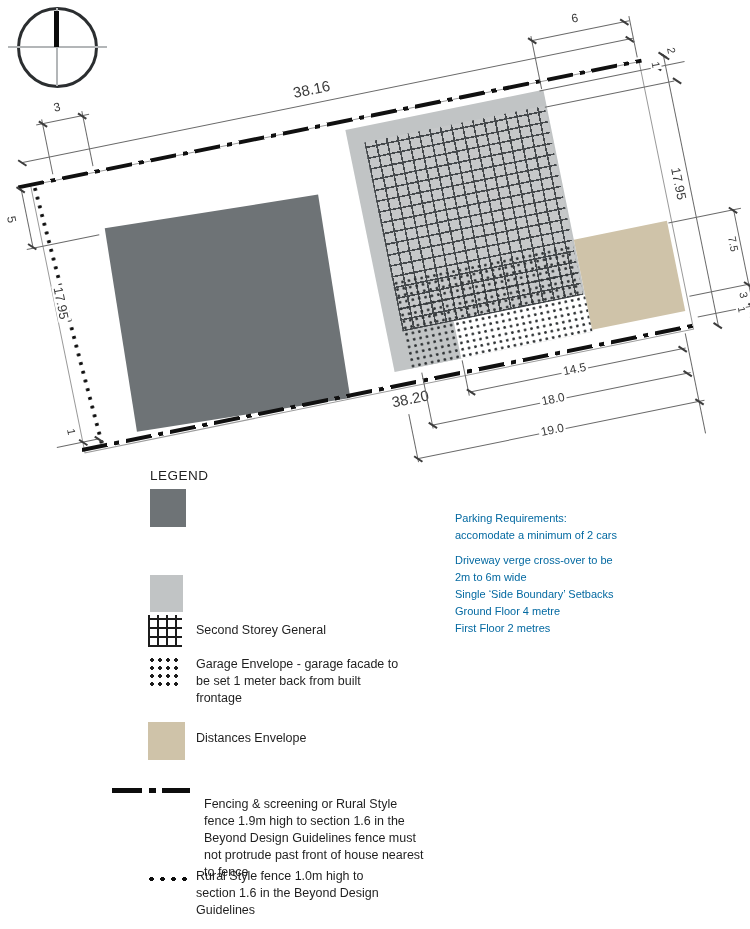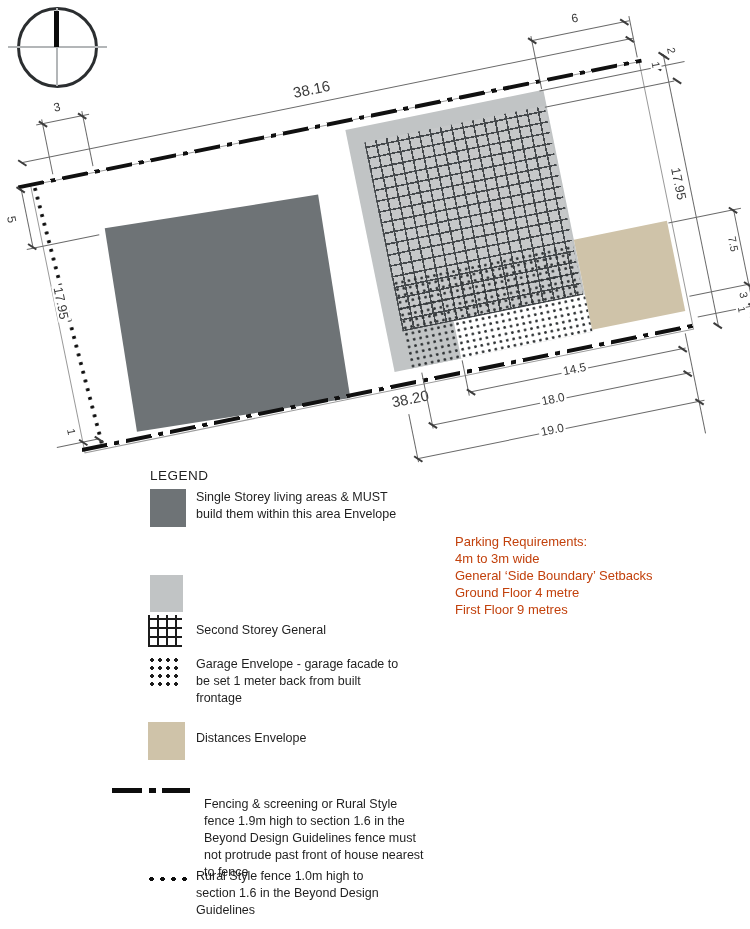--- a/index.html
+++ b/index.html
@@ -56,21 +56,21 @@
                         repeating-linear-gradient(90deg,#1c1c1c 0 2px,transparent 2px 9px);}
   #sw4{left:148px;top:656px;width:34px;height:34px;background:#fff;
        background-image:radial-gradient(circle,#1c1c1c 1.7px,transparent 2px);background-size:8px 8px;}
   #sw5{left:148px;top:722px;width:37px;height:38px;background:#cfc3a9;}
   #sw6{left:112px;top:788px;width:78px;height:5px;
        background:linear-gradient(90deg,#0d0d0d 0 30px,transparent 30px 37px,#0d0d0d 37px 44px,transparent 44px 50px,#0d0d0d 50px 78px);}
   #sw7{left:146px;top:876px;width:46px;height:6px;
        background-image:radial-gradient(circle,#0d0d0d 2.2px,transparent 2.5px);background-size:11px 6px;background-position:0 50%;}
 
   
-  #notes{position:absolute;left:455px;top:533px;font-size:13px;line-height:17px;color:#c2410c;}
+  #notes{position:absolute;left:455px;top:510px;font-size:11px;line-height:17px;color:#0369a1;}
   #notes .gap{margin-top:8px;}
 </style>
 </head>
 <body>
 
 <div id="page">
 
   <div id="compass">
     <div class="ring"></div>
     <div class="hline"></div>
@@ -168,40 +168,41 @@
 
     <div class="dl h" style="left:-26px;top:262px;width:42px;"></div>
     <span class="tk" style="left:-4px;top:262px;"></span>
     <span class="tk" style="left:12px;top:262px;"></span>
     <div class="lbl rot f11" style="left:-9px;top:250px;">1</div>
   </div>
 
   <div id="legend-title">LEGEND</div>
 
   <div id="sw1" class="swatch"></div>
-  <div class="li-text" style="left:196px;top:489px;width:212px;">Single Storey living areas &amp; MUST build them within this area Envelope</div>
 
   <div id="sw2" class="swatch"></div>
 
   <div id="sw3" class="swatch"></div>
   <div class="li-text" style="left:196px;top:622px;width:230px;">Second Storey General</div>
 
   <div id="sw4" class="swatch"></div>
   <div class="li-text" style="left:196px;top:656px;width:212px;">Garage Envelope - garage facade to be set 1 meter back from built frontage</div>
 
   <div id="sw5" class="swatch"></div>
   <div class="li-text" style="left:196px;top:730px;width:230px;">Distances Envelope</div>
 
   <div id="sw6" class="swatch"></div>
   <div class="li-text" style="left:204px;top:766px;width:222px;margin-top:30px;">Fencing &amp;  screening or Rural Style fence 1.9m high to section 1.6 in the Beyond Design Guidelines fence must not protrude past front of house nearest to fence</div>
 
   <div id="sw7" class="swatch"></div>
   <div class="li-text" style="left:196px;top:868px;width:205px;">Rural Style fence 1.0m high to section 1.6 in the Beyond Design Guidelines</div>
 
   <div id="notes">
     <div>Parking Requirements:</div>
-    <div>4m to 3m wide</div>
-    <div>General ‘Side Boundary’ Setbacks</div>
+    <div>accomodate a minimum of 2 cars</div>
+    <div class="gap">Driveway verge cross-over to be</div>
+    <div>2m to 6m wide</div>
+    <div>Single ‘Side Boundary’ Setbacks</div>
     <div>Ground Floor 4 metre</div>
-    <div>First Floor 9 metres</div>
+    <div>First Floor 2 metres</div>
   </div>
 
 </div>
 
 </body></html>

